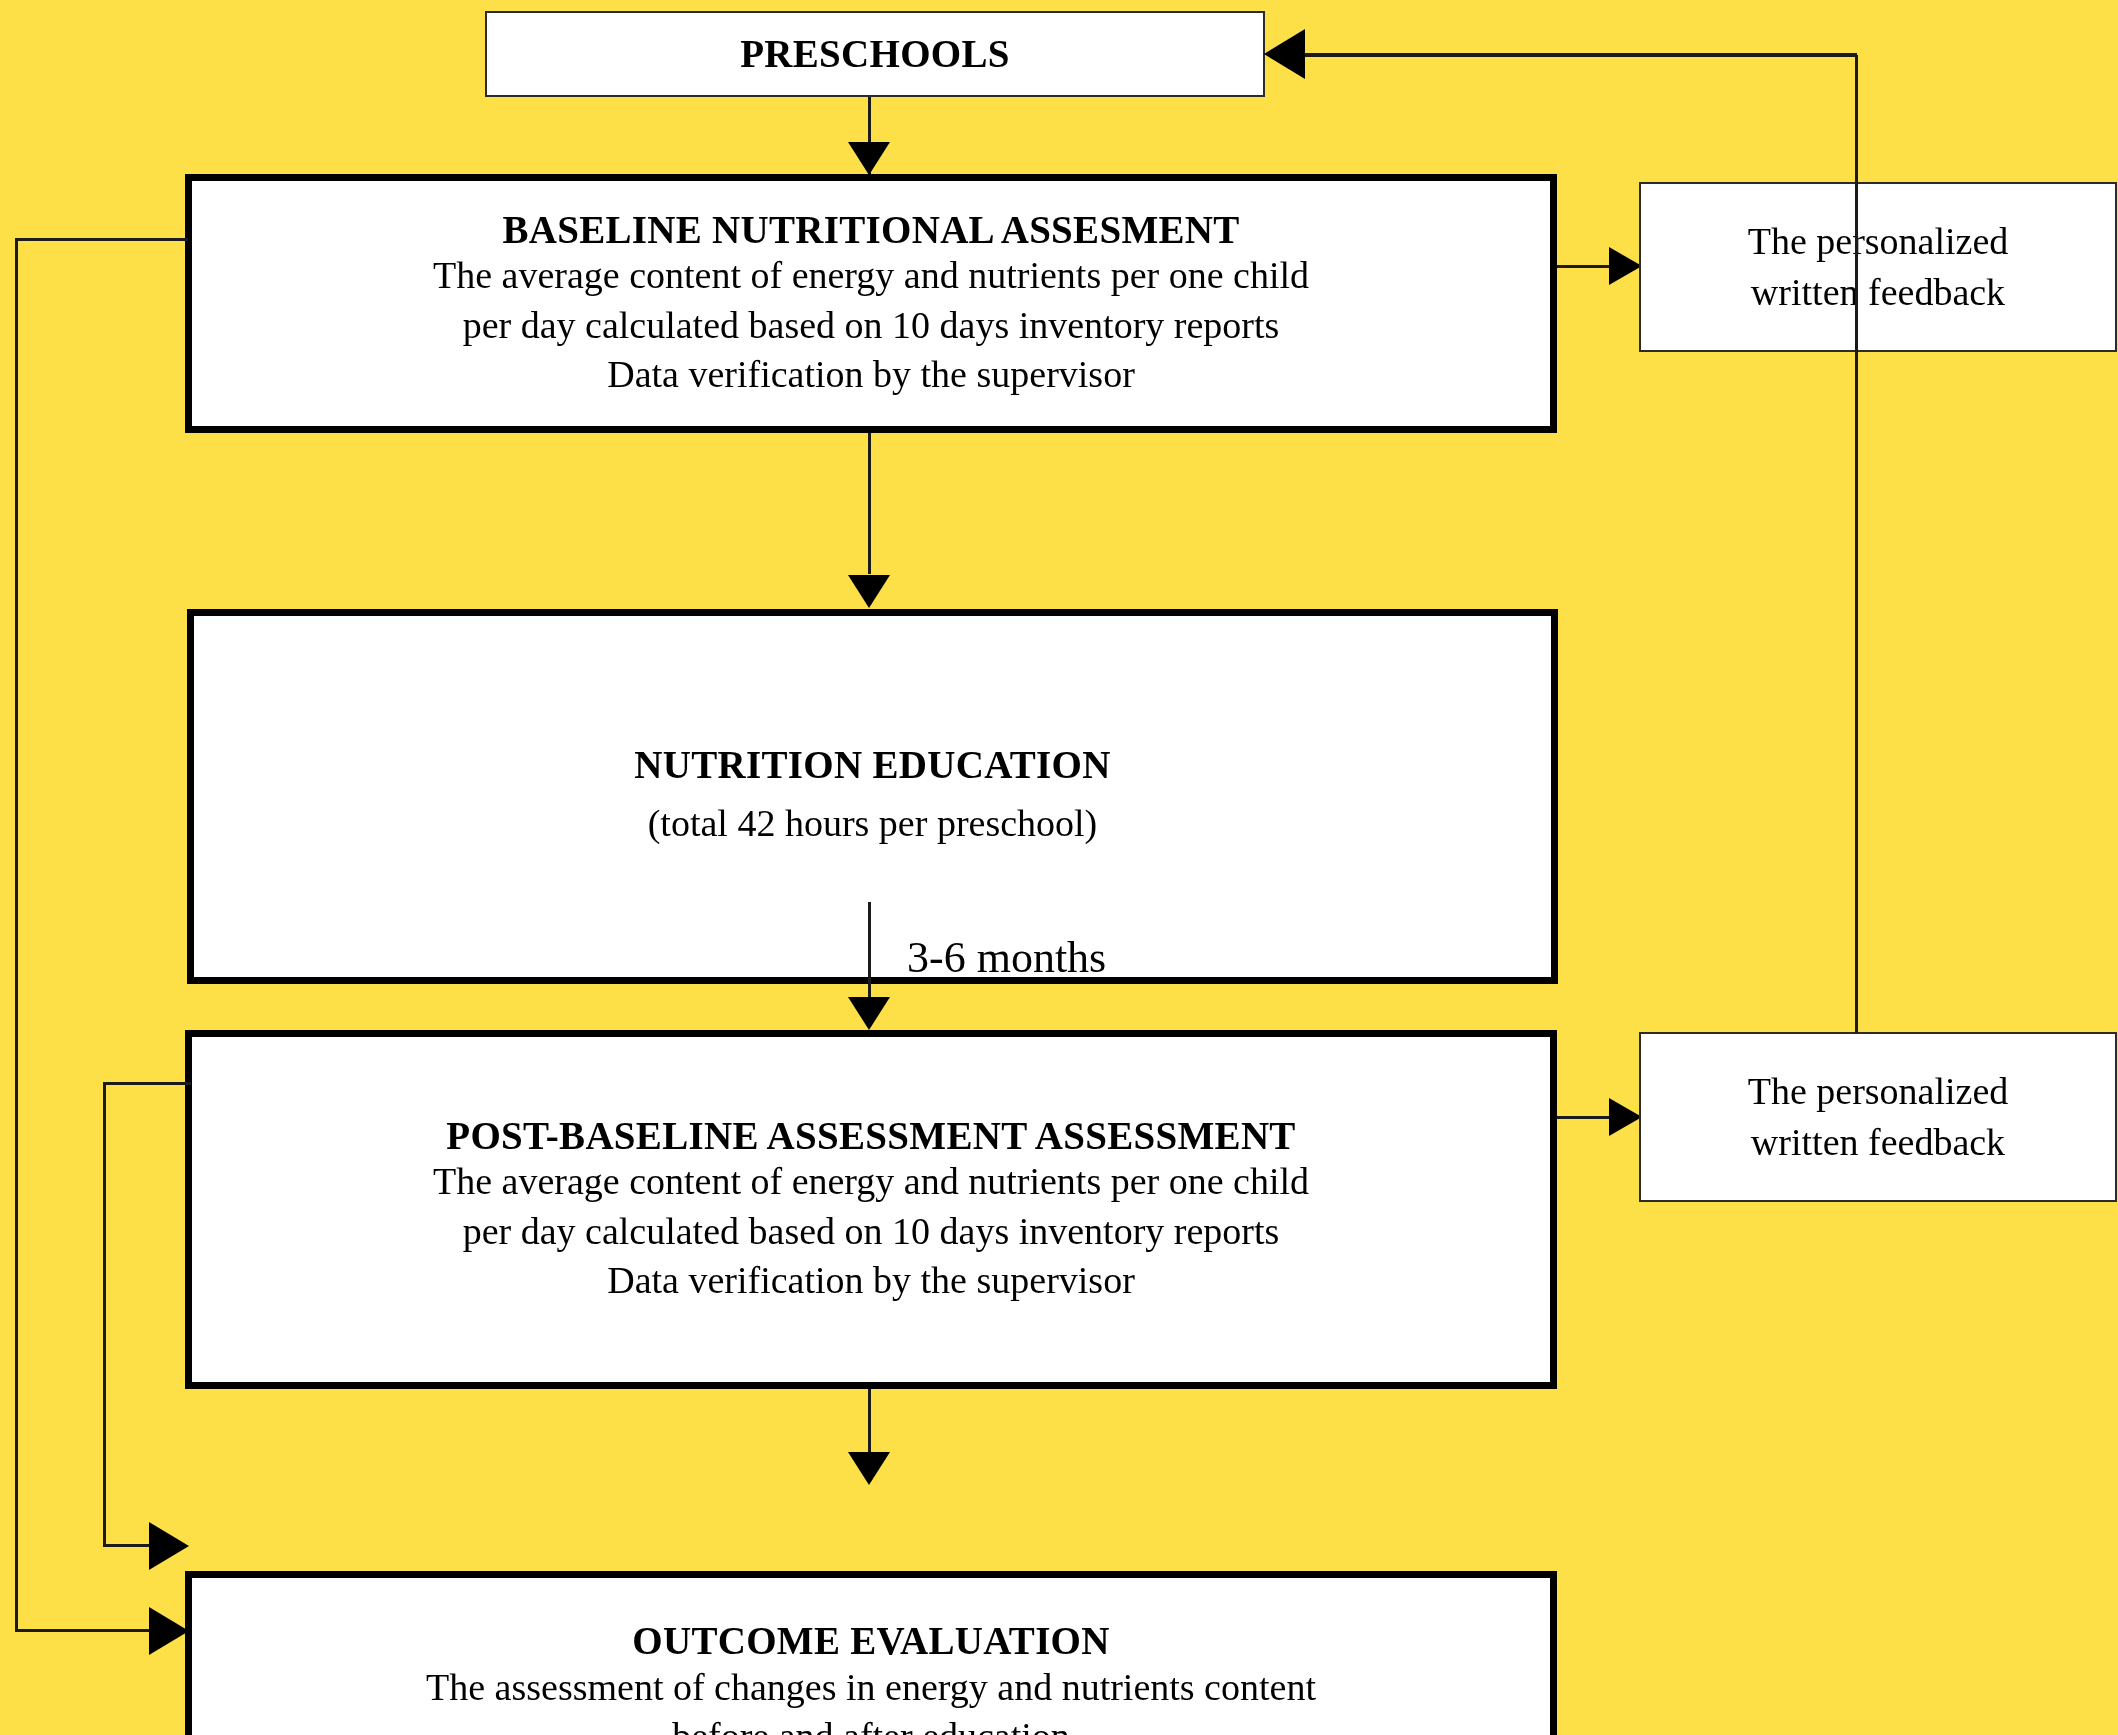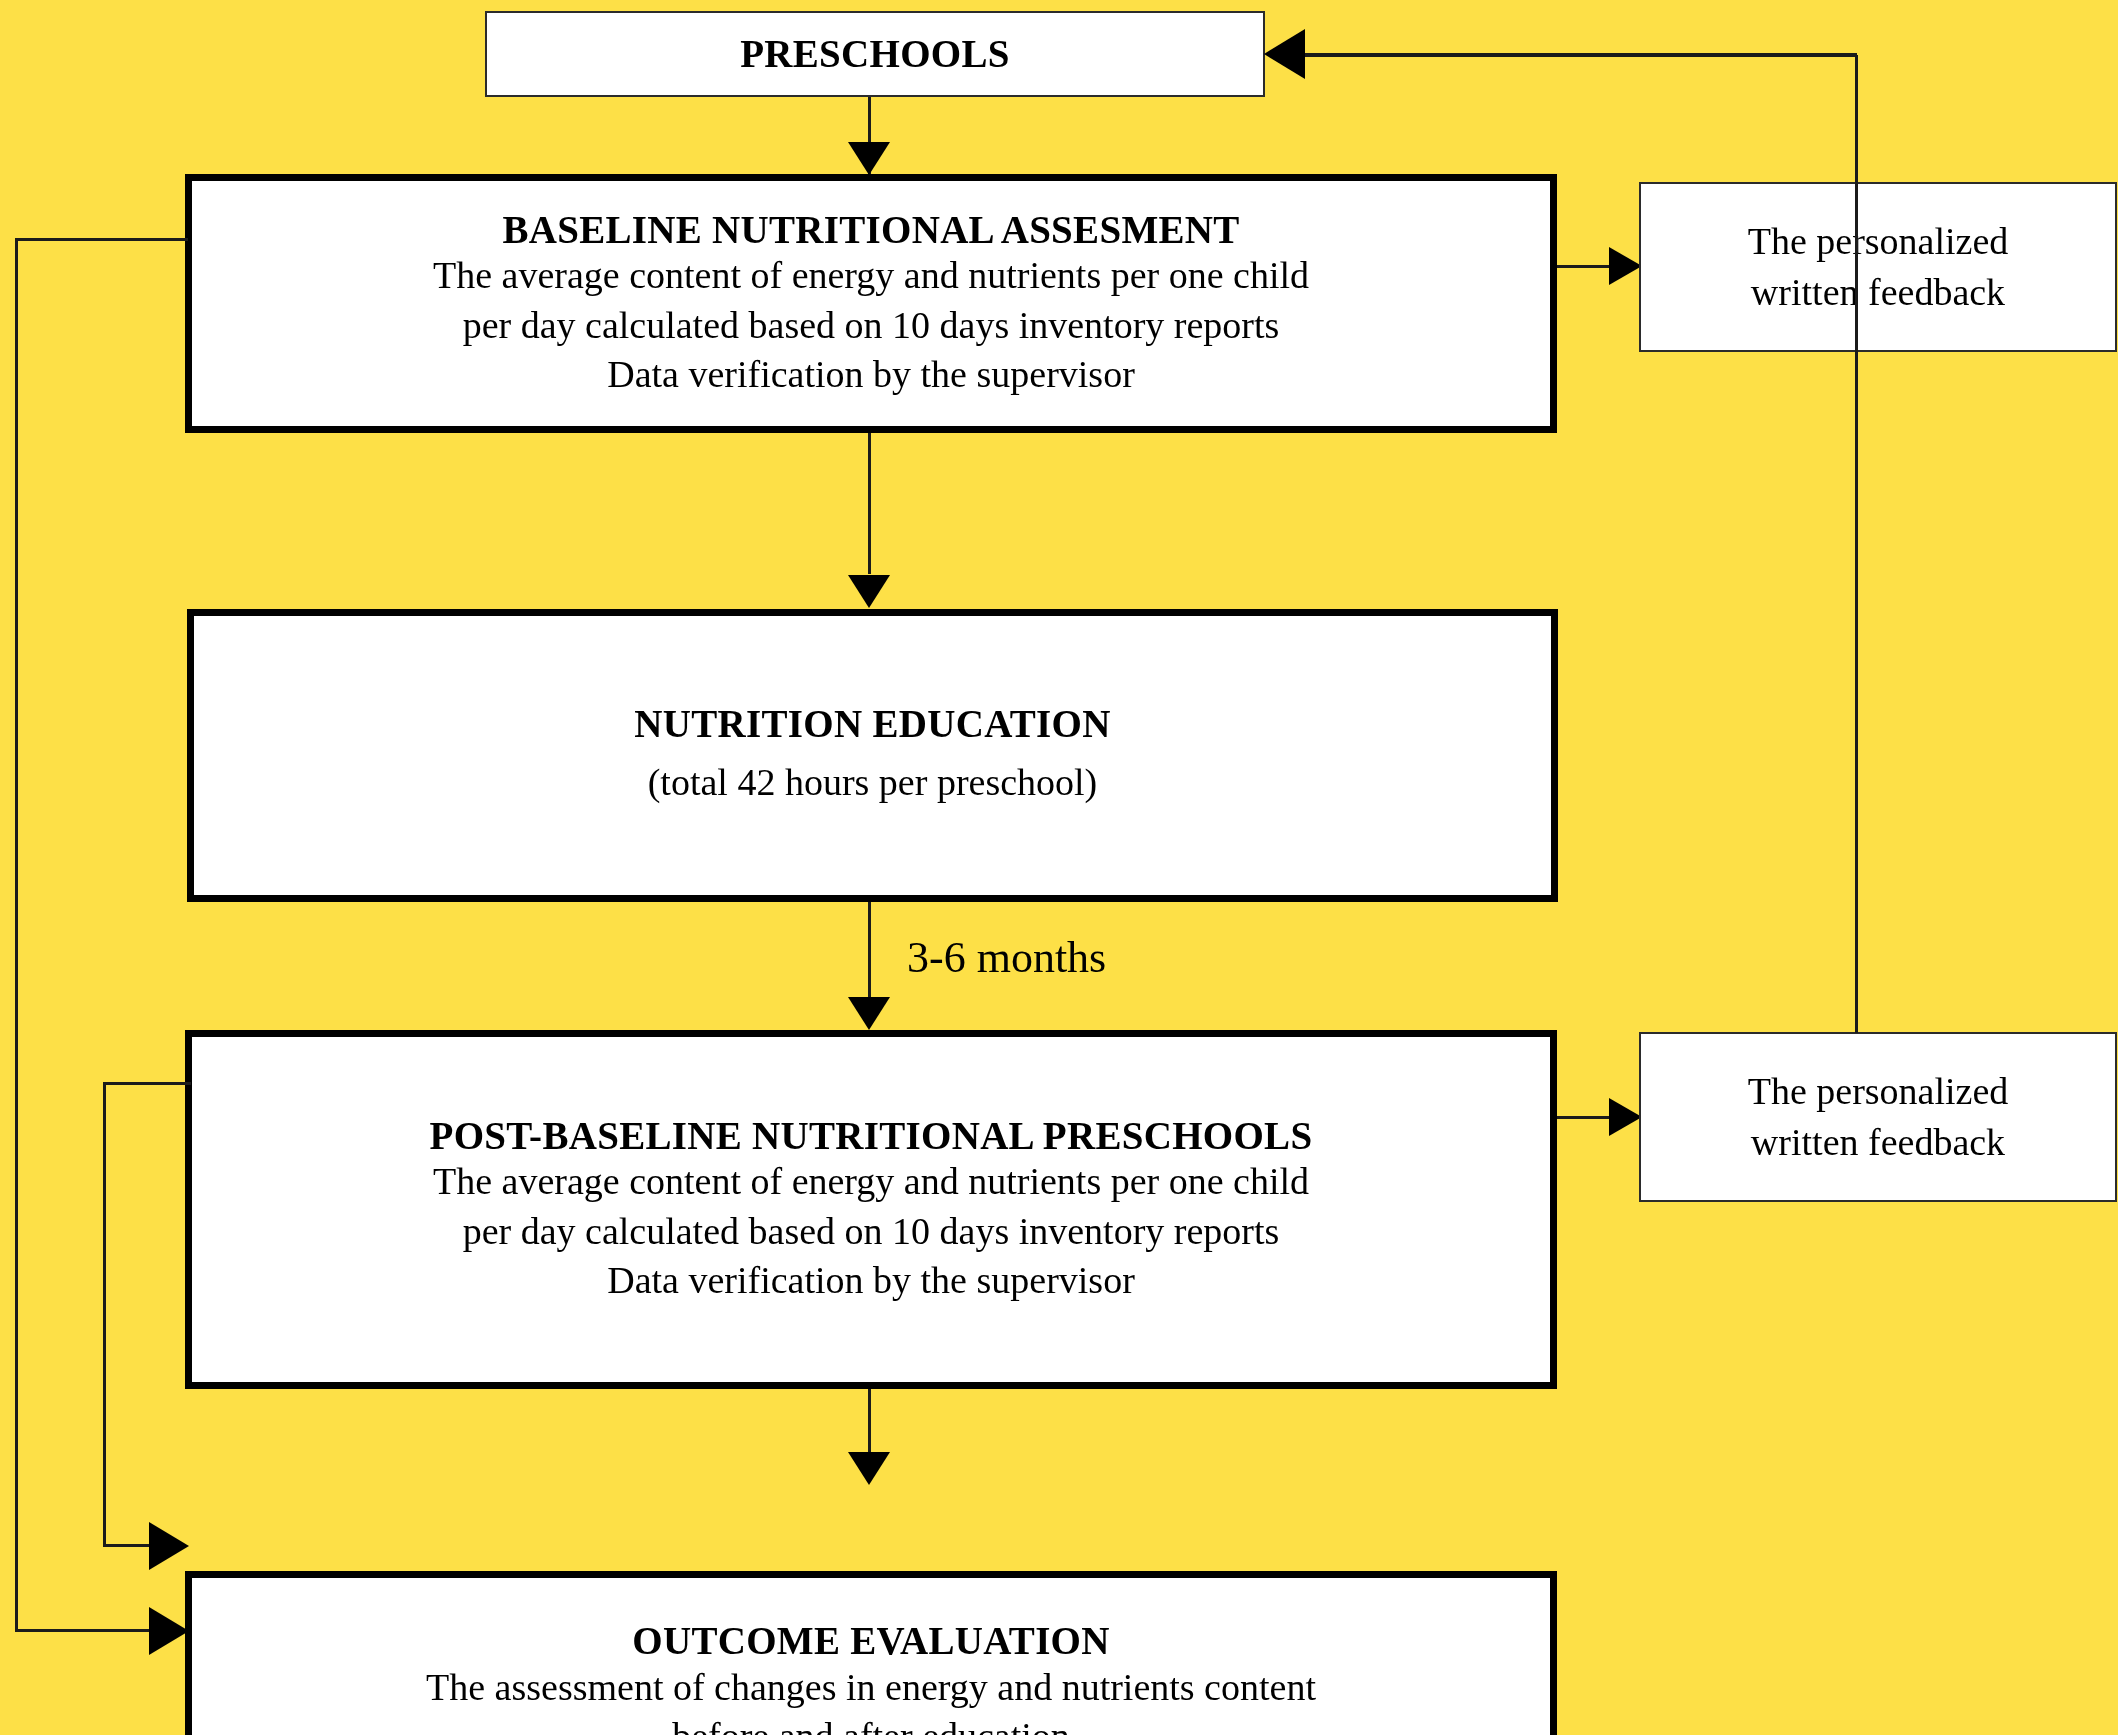--- a/index.html
+++ b/index.html
@@ -137,31 +137,31 @@
     <div class="line">per day calculated based on 10 days inventory reports</div>
     <div class="line">Data verification by the supervisor</div>
   </div>
 
   <div class="seg seg-h" style="left:1557px; top:265px; width:60px;"></div>
   <div class="arrow arrow-right" style="left:1609px; top:247px;"></div>
 
   <div class="seg seg-v" style="left:868px; top:433px; height:141px;"></div>
   <div class="arrow arrow-down" style="left:848px; top:575px;"></div>
 
-  <div class="box box-thick" style="left:187px; top:609px; width:1371px; height:293px;">
+  <div class="box box-thick" style="left:187px; top:609px; width:1371px; height:375px;">
     <div class="title" style="margin-bottom:11.3px;">NUTRITION EDUCATION</div>
     <div class="sub-note">(total 42 hours per preschool)</div>
   </div>
 
   <div class="seg seg-v" style="left:868px; top:902px; height:97px;"></div>
   <div class="arrow arrow-down" style="left:848px; top:997px;"></div>
   <div class="edge-label" style="left:907px; top:936px;">3-6 months</div>
 
   <div class="box box-thick" style="left:185px; top:1030px; width:1372px; height:359px;">
-    <div class="title">POST-BASELINE NUTRITIONAL PRESCHOOLS</div>
+    <div class="title">POST-BASELINE ASSESSMENT ASSESSMENT</div>
     <div class="line">The average content of energy and nutrients per one child</div>
     <div class="line">per day calculated based on 10 days inventory reports</div>
     <div class="line">Data verification by the supervisor</div>
   </div>
 
   <div class="seg seg-h" style="left:1557px; top:1116px; width:60px;"></div>
   <div class="arrow arrow-right" style="left:1609px; top:1098px;"></div>
 
   <div class="seg seg-v" style="left:868px; top:1389px; height:65px;"></div>
   <div class="arrow arrow-down" style="left:848px; top:1452px;"></div>

